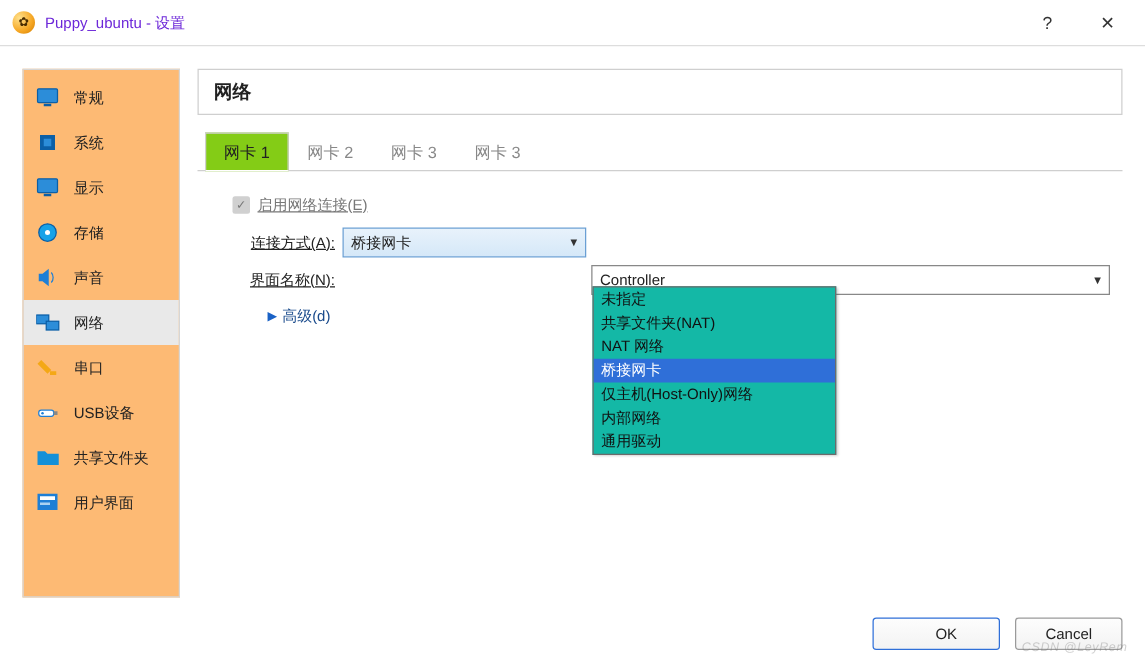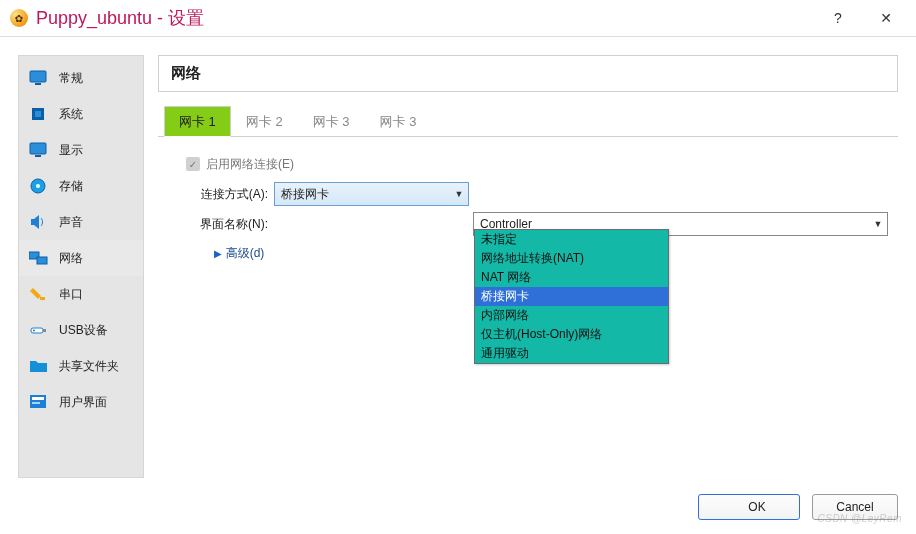--- a/index.html
+++ b/index.html
@@ -24,39 +24,39 @@
     padding: 0 10px;
     gap: 8px;
   }
   .gear-badge {
     width: 18px; height: 18px;
     border-radius: 50%;
     background: radial-gradient(circle at 30% 30%, #ffe08a, #f5a623 60%, #d17b00);
     display: flex; align-items: center; justify-content: center;
     font-size: 10px; color: #4a2c00;
   }
-  .title-text { flex: 0 0 auto; color: #be185d; font-size: 18px;}
+  .title-text { flex: 0 0 auto; color: #6d28d9; font-size: 12px;}
   .title-spacer { flex: 1 1 auto; }
   .title-btn {
     width: 40px; height: 30px;
     display: flex; align-items: center; justify-content: center;
     color: #333; font-size: 14px;
   }
   .body-area {
     flex: 1 1 auto;
     display: flex;
     padding: 18px 18px 8px 18px;
     gap: 14px;
     min-height: 0;
     position: relative;
   }
   .sidebar {
     width: 124px;
     border: 1px solid #d6d6d6;
-    background: #e5e5e5;
+    background: #fdba74;
     display: flex; flex-direction: column;
     padding: 4px 0;
   }
   .side-item {
     display: flex; align-items: center;
     height: 36px;
     padding: 0 10px;
     gap: 10px;
     cursor: default;
     color: #222;
@@ -117,20 +117,21 @@
     background: #d0d0d0;
     display: inline-flex; align-items: center; justify-content: center;
     color: #777; font-size: 10px;
     margin-right: 6px;
   }
   .form-label {
     width: 100px;
     text-align: right;
     padding-right: 6px;
     color: #222;
+    text-decoration: underline;
   }
   .form-label.disabled { color: #777; }
   .select-box, .select-wide {
     height: 22px;
     border: 1px solid #888;
     display: flex; align-items: center;
     background: #fff;
     position: relative;
   }
   .select-box { width: 193px; background: linear-gradient(#e8f2fb,#d5e8f8); border-color:#6a9fd4;}
@@ -327,25 +328,25 @@
         </div>
 
         <div class="adv-row">
           <span class="tri">▶</span>
           <span>高级(d)</span>
         </div>
       </div>
 
       <div class="dropdown" id="dropdown">
           <div class="dd-item">未指定</div>
-          <div class="dd-item">网络地址转换(NAT)</div>
+          <div class="dd-item">共享文件夹(NAT)</div>
           <div class="dd-item">NAT 网络</div>
           <div class="dd-item hl">桥接网卡</div>
+          <div class="dd-item">仅主机(Host-Only)网络</div>
           <div class="dd-item">内部网络</div>
-          <div class="dd-item">仅主机(Host-Only)网络</div>
           <div class="dd-item">通用驱动</div>
         </div>
     </div>
 
   </div>
 
   <div class="footer">
     <div class="btn primary">OK</div>
     <div class="btn">Cancel</div>
   </div>

